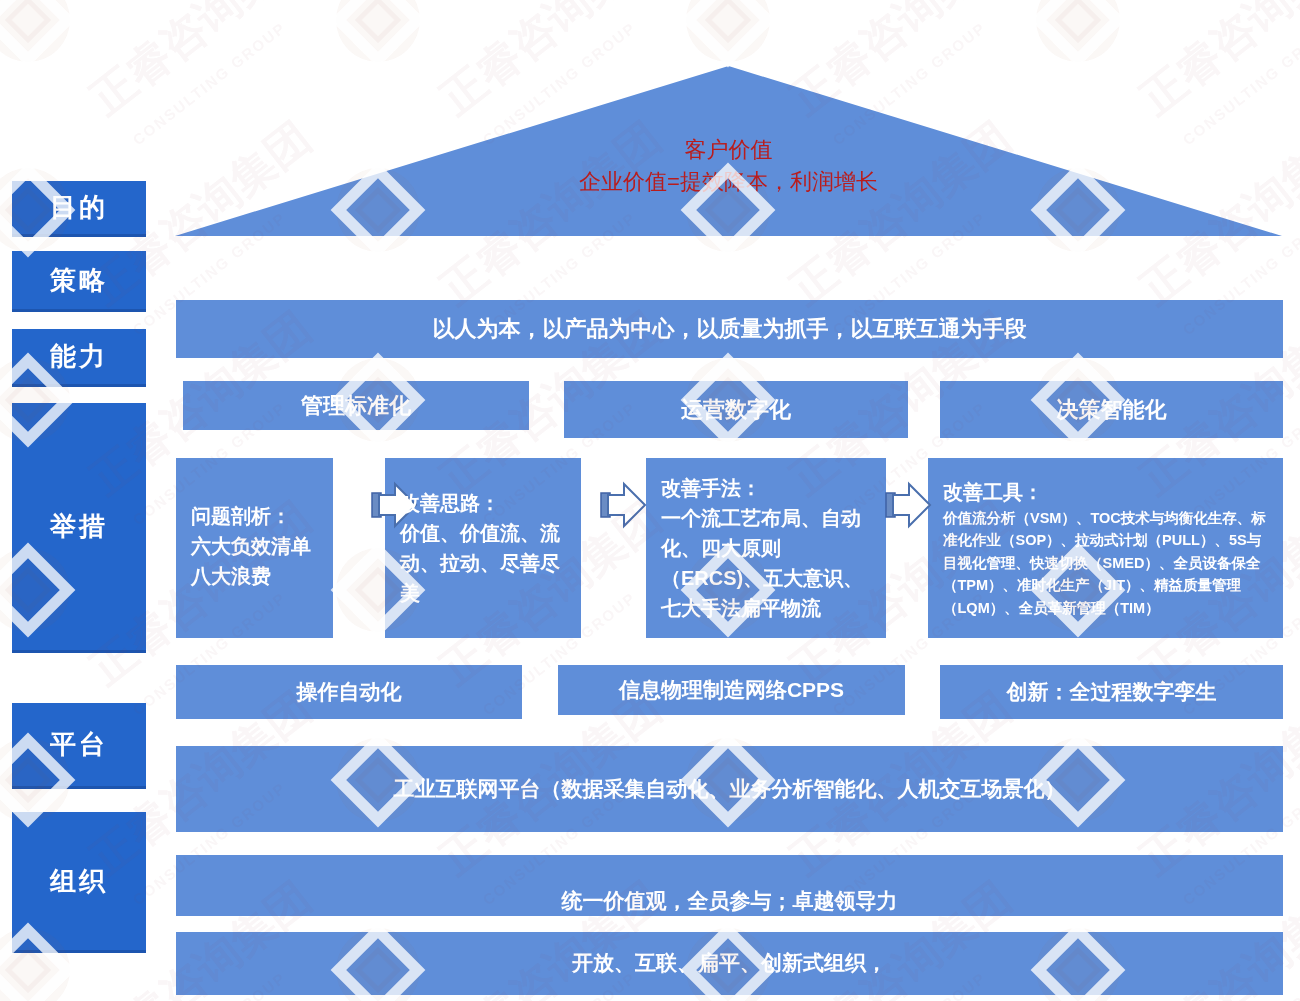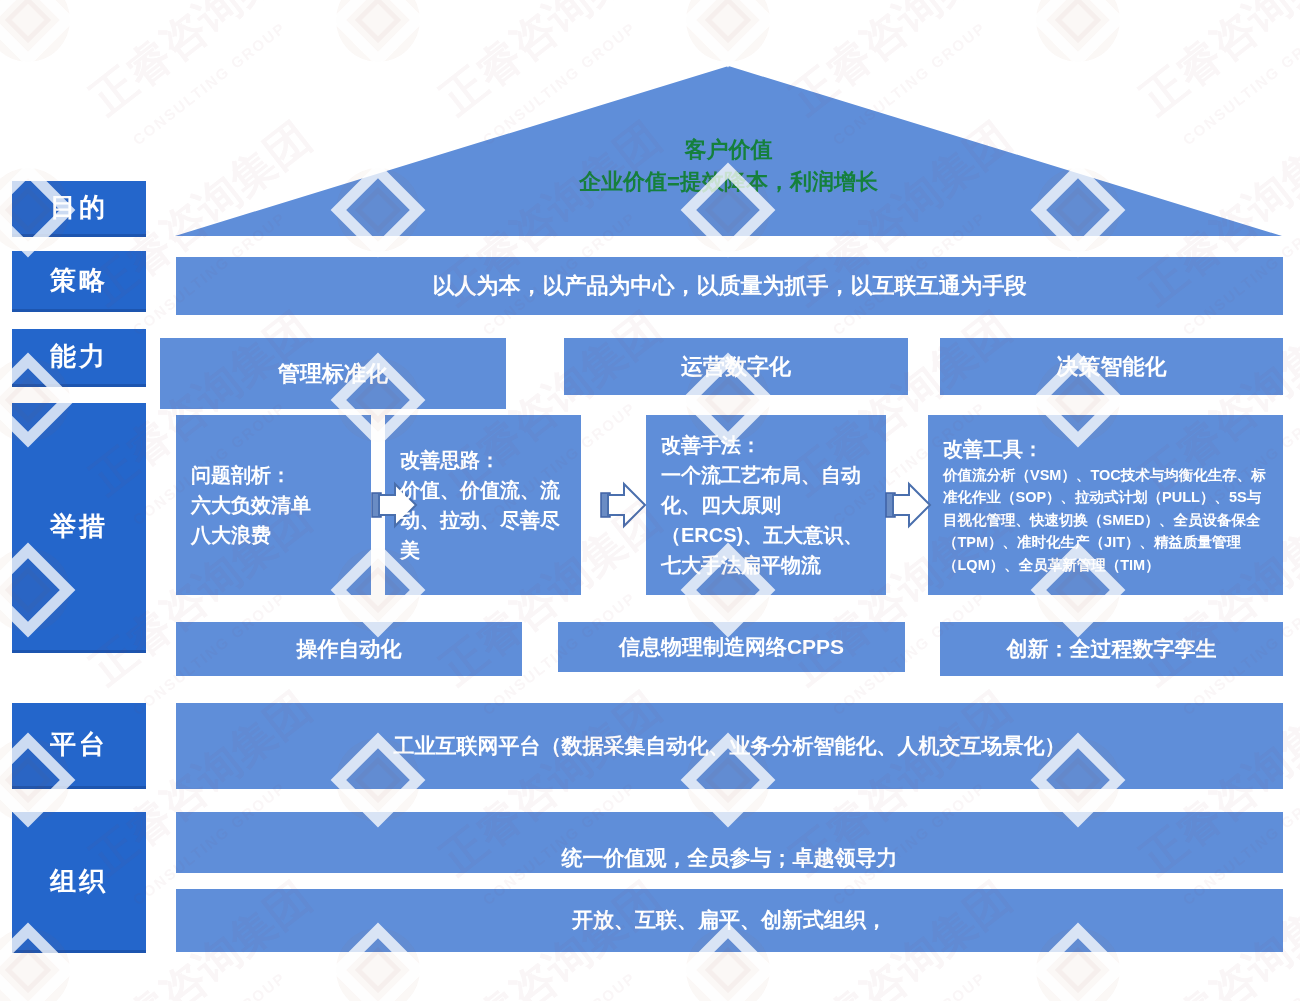--- a/index.html
+++ b/index.html
@@ -23,35 +23,36 @@
   
   .cbox{
     position:absolute;
     background:#5f8ed9;
     color:#ffffff;
     display:flex;align-items:center;justify-content:center;
     text-align:center;
     font-size:22px;font-weight:700;
     box-sizing:border-box;
     line-height:1.45;
+    margin-top:43px;
   }
   .cbox.left-align{
     flex-direction:column;align-items:flex-start;justify-content:center;
     text-align:left;padding:10px 15px;
   }
   .step-title{font-size:20px;font-weight:700;line-height:1.5;}
   .step-body{font-size:20px;font-weight:700;line-height:1.5;white-space:pre-line;}
   .step-body.small{font-size:14.5px;font-weight:600;line-height:1.55;}
   .two-line{flex-direction:row;line-height:1.55;}
   .sub-line{font-size:21px;font-weight:700;}
   
   #pyramid-wrap{position:absolute;left:175px;top:64px;width:1107px;height:172px;}
   #pyramid-text{
     position:absolute;left:175px;top:134px;width:1107px;
-    text-align:center;color:#15803d;font-size:22px;font-weight:700;line-height:32px;
+    text-align:center;color:#b91c1c;font-size:22px;font-weight:400;line-height:32px;
   }
   
   .step-arrow{position:absolute;top:479px;width:48px;height:52px;}
   
   #watermark{
     position:absolute;left:0;top:0;width:1300px;height:1001px;
     pointer-events:none;z-index:40;opacity:.85;
   }
   .text-layer{position:relative;z-index:2;}
 </style>
@@ -84,31 +85,31 @@
       <span class="text-layer">平台</span>
     </div>
   <div class="row-label" style="top:812px;height:141px;">
       <span class="text-layer">组织</span>
     </div>
 
   <div class="cbox" style="left:176px;top:257px;width:1107px;height:58px;">
     <span class="text-layer">以人为本，以产品为中心，以质量为抓手，以互联互通为手段</span>
   </div>
 
-  <div class="cbox" style="left:160px;top:338px;width:346px;height:71px;">
+  <div class="cbox" style="left:183px;top:338px;width:346px;height:49px;">
       <span class="text-layer">管理标准化</span>
     </div>
   <div class="cbox" style="left:564px;top:338px;width:344px;height:57px;">
       <span class="text-layer">运营数字化</span>
     </div>
   <div class="cbox" style="left:940px;top:338px;width:343px;height:57px;">
       <span class="text-layer">决策智能化</span>
     </div>
 
-  <div class="cbox left-align" style="left:176px;top:415px;width:195px;height:180px;">
+  <div class="cbox left-align" style="left:176px;top:415px;width:157px;height:180px;font-family:Liberation Mono, monospace;">
     <div class="step-title text-layer">问题剖析：</div>
     <div class="step-body text-layer">六大负效清单
 八大浪费</div>
   </div>
   <div class="cbox left-align" style="left:385px;top:415px;width:196px;height:180px;">
     <div class="step-title text-layer">改善思路：</div>
     <div class="step-body text-layer">价值、价值流、流动、拉动、尽善尽美</div>
   </div>
   <div class="cbox left-align" style="left:646px;top:415px;width:240px;height:180px;">
     <div class="step-title text-layer">改善手法：</div>

